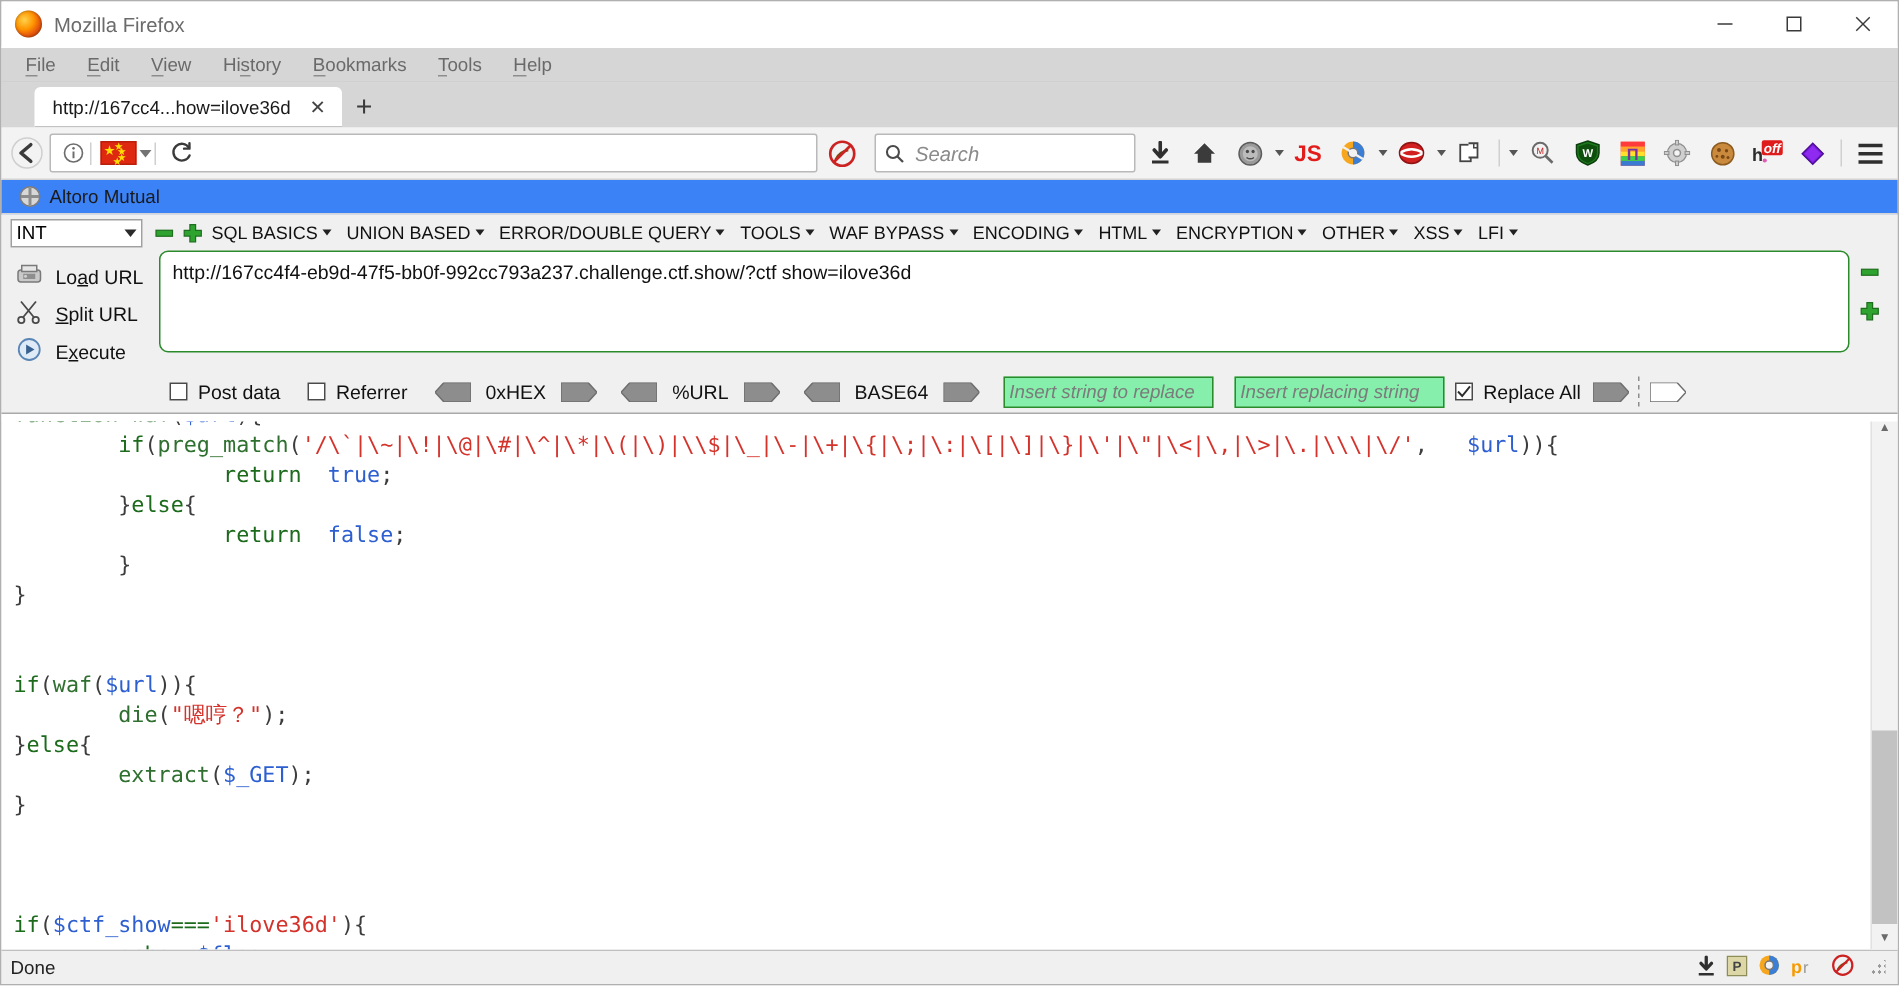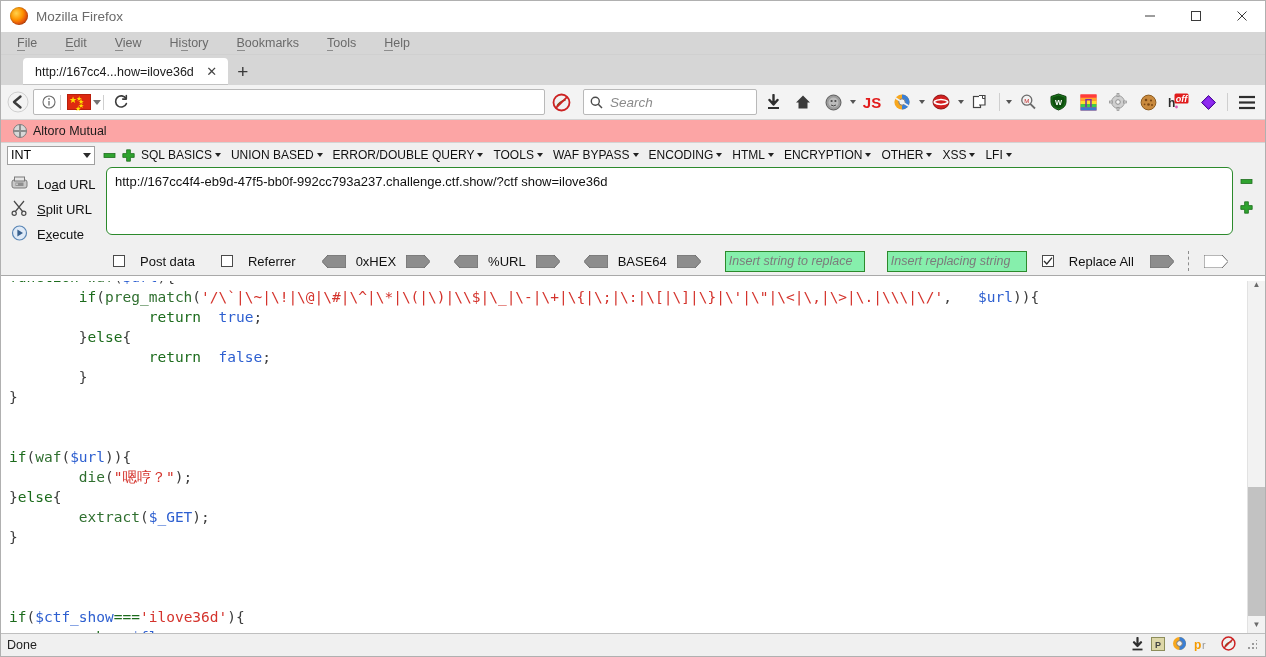--- a/index.html
+++ b/index.html
@@ -19,21 +19,21 @@
       radial-gradient(circle at 35% 35%, #ffd24d 0%, #ff9500 38%, #e8590c 62%, #8a2a08 100%);
     position:relative;box-shadow:inset 0 0 2px rgba(0,0,0,.4);}
   .ff-logo:after{content:"";position:absolute;left:3px;top:2px;width:8px;height:8px;border-radius:50%;
     background:radial-gradient(circle at 40% 40%,#2f6fba,#18477f);opacity:.0;}
   .title-text{color:#6b6b6b;font-size:13.5px;}
   .win-btns{margin-left:auto;display:flex;height:30px;}
   .win-btn{width:46px;height:30px;display:flex;align-items:center;justify-content:center;color:#4a4a4a;font-size:13px;}
   .win-btn svg{display:block;}
 
   
-  .menubar{height:22px;background:#d6d6d6;display:flex;align-items:center;padding-left:8px;flex:0 0 auto;gap:12px;border-bottom:1px solid #d0d0d0;}
+  .menubar{height:22px;background:#d6d6d6;display:flex;align-items:center;padding-left:8px;flex:0 0 auto;gap:5px;border-bottom:1px solid #d0d0d0;}
   .menu-item{padding:2px 8px;color:#6a6a6a;font-size:12.5px;}
   .menu-item .mn{border-bottom:1px solid #8d8d8d;}
 
   
   .tabstrip{height:30px;background:#d6d6d6;display:flex;align-items:flex-end;padding-left:22px;flex:0 0 auto;}
   .tab{height:27px;background:#fff;border-radius:4px 4px 0 0;display:flex;align-items:center;padding:0 8px 0 12px;
        box-shadow:0 -1px 0 #c2c2c2 inset;max-width:230px;}
   .tab-label{font-size:12.5px;color:#1a1a1a;white-space:nowrap;overflow:hidden;text-overflow:ellipsis;}
   .tab-close{margin-left:10px;width:16px;height:16px;display:flex;align-items:center;justify-content:center;color:#444;font-size:13px;}
   .newtab{width:30px;height:27px;display:flex;align-items:center;justify-content:center;color:#3a3a3a;font-size:19px;font-weight:300;}
@@ -53,21 +53,21 @@
   .flag .s4{left:10px;top:7px;}
   .flag .s5{left:7px;top:10px;}
   .caret{width:0;height:0;border-left:4px solid transparent;border-right:4px solid transparent;border-top:5px solid #737373;}
   .searchbox{width:160px;height:24px;background:#fff;border:1px solid #b9b9b9;border-radius:2px;display:flex;align-items:center;padding:0 6px;flex:0 0 auto;margin-left:6px;}
   .search-ph{font-size:13.5px;color:#8a8a8a;font-style:italic;margin-left:7px;}
   .ext-ic{width:28px;height:28px;display:flex;align-items:center;justify-content:center;flex:0 0 auto;}
   .vsep{width:1px;height:18px;background:#cfcfcf;margin:0 3px;flex:0 0 auto;}
   .mini-caret{width:0;height:0;border-left:3.5px solid transparent;border-right:3.5px solid transparent;border-top:4.5px solid #555;margin-left:1px;}
 
   
-  .bmbar{height:22px;background:#fca5a5;display:flex;align-items:center;padding-left:8px;flex:0 0 auto;border-bottom:1px solid #d4d4d4;}
+  .bmbar{height:22px;background:#3b82f6;display:flex;align-items:center;padding-left:8px;flex:0 0 auto;border-bottom:1px solid #d4d4d4;}
   .bm{display:flex;align-items:center;gap:6px;padding:1px 4px;}
   .bm-label{font-size:12.5px;color:#1a1a1a;}
   .globe{width:14px;height:14px;border-radius:50%;border:1px solid #7d7d7d;background:#d8d8d8;position:relative;box-sizing:border-box;}
   .globe:before{content:"";position:absolute;left:5px;top:0;width:2px;height:12px;background:#8d8d8d;}
   .globe:after{content:"";position:absolute;left:0;top:5px;width:12px;height:2px;background:#8d8d8d;}
 
   
   .hackbar{background:#f0f0f0;flex:0 0 auto;border-bottom:1px solid #a9a9a9;}
   .hb-menus{height:24px;display:flex;align-items:center;gap:0;padding-left:6px;}
   .hb-select{width:88px;height:19px;background:#fff;border:1px solid #a0a0a0;font-size:12.5px;color:#000;
@@ -82,21 +82,21 @@
   .hb-body{display:flex;padding:0 6px 0 0;}
   .hb-left{width:105px;flex:0 0 auto;padding-top:5px;}
   .hb-btn{height:25px;display:flex;align-items:center;gap:9px;padding-left:10px;}
   .hb-btn-label{font-size:13px;color:#111;}
   .hb-btn-label u{text-decoration:underline;}
   .hb-textwrap{flex:1 1 auto;position:relative;}
   .hb-text{height:68px;border:1.6px solid #2c8a2c;border-radius:6px;background:#fff;padding:6px 8px;box-sizing:border-box;
      font-size:13px;color:#111;overflow:hidden;white-space:pre-wrap;word-break:break-all;line-height:16px;}
   .hb-right{width:26px;flex:0 0 auto;display:flex;flex-direction:column;align-items:center;padding-top:8px;gap:10px;}
 
-  .hb-opts{height:28px;display:flex;align-items:center;padding-left:112px;gap:8px;}
+  .hb-opts{height:28px;display:flex;align-items:center;padding-left:112px;gap:0;}
   .cb{width:12px;height:12px;border:1.4px solid #4a4a4a;background:#fff;box-sizing:border-box;display:flex;align-items:center;justify-content:center;}
   .cb-label{font-size:13px;color:#111;margin-left:7px;margin-right:18px;}
   .pill{display:flex;align-items:center;gap:0;margin-right:16px;}
   .arrow-l{width:24px;height:13px;}
   .arrow-r{width:24px;height:13px;}
   .pill-label{font-size:13px;color:#111;padding:0 10px;}
   .rep-input{width:140px;height:21px;border:1.4px solid #2c8a2c;background:#86efac;box-sizing:border-box;display:flex;align-items:center;padding:0 3px;}
   .rep-ph{font-size:12.5px;color:#7b7b7b;font-style:italic;white-space:nowrap;overflow:hidden;}
   .dashsep{width:1px;height:20px;border-left:1px dashed #8c8c8c;margin:0 6px;}
 

